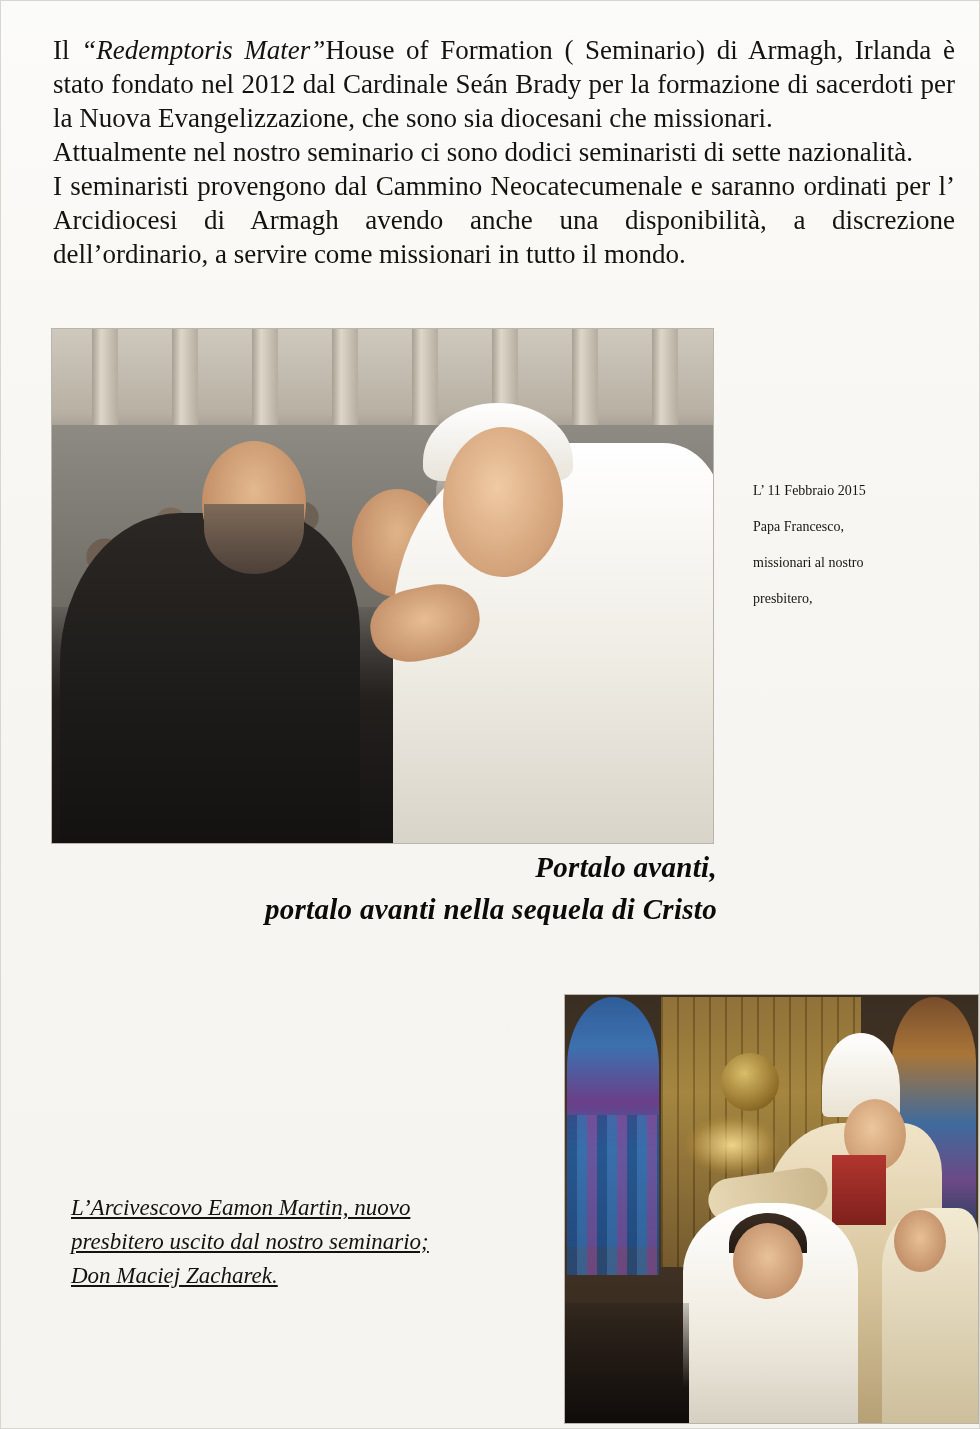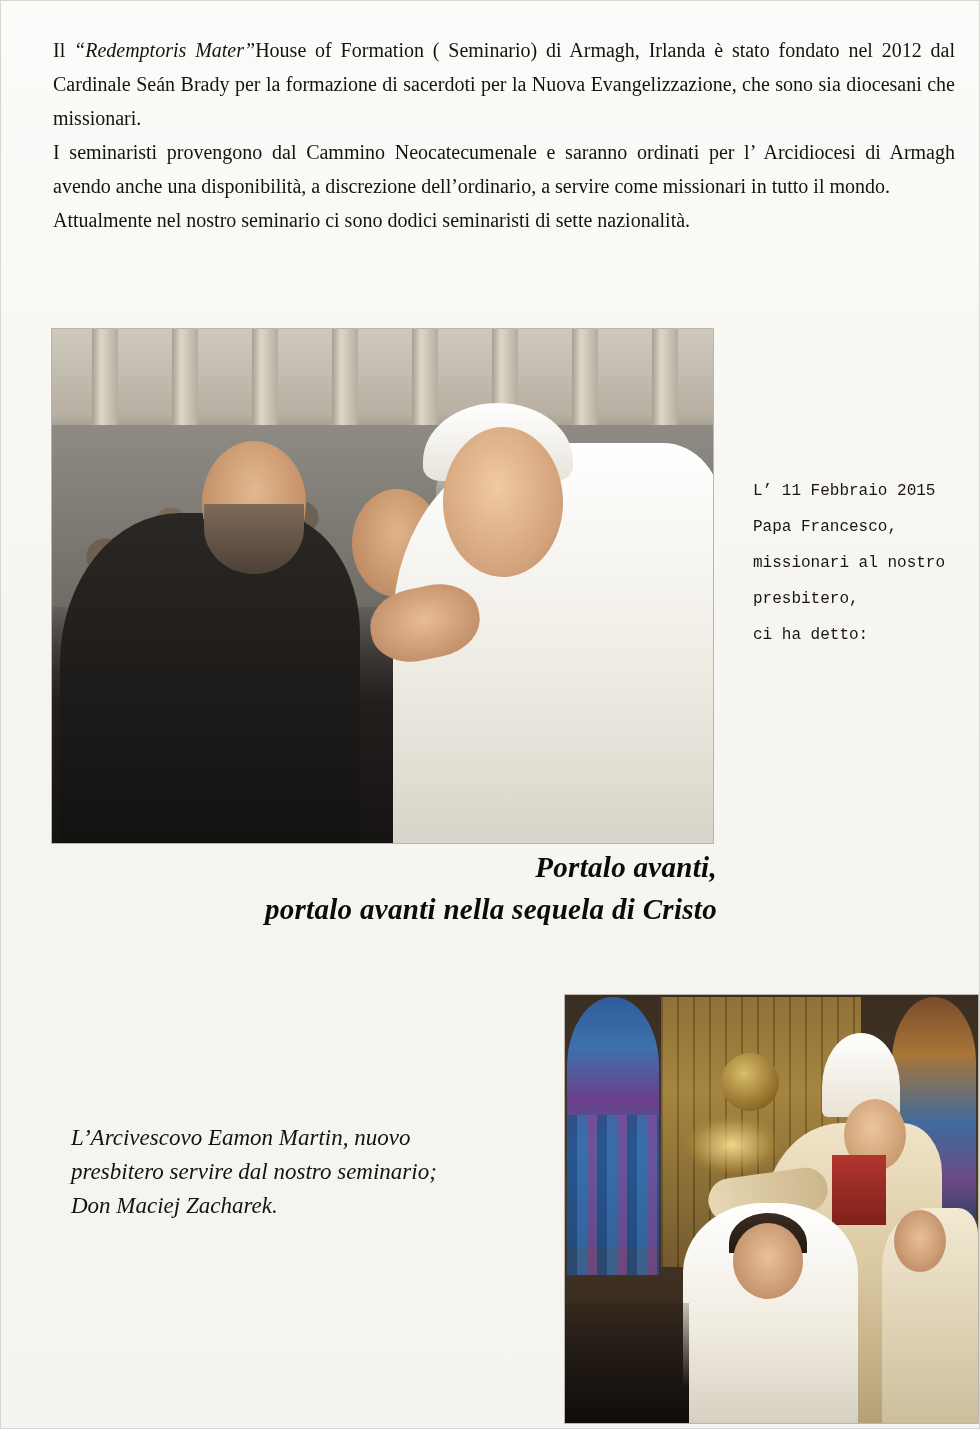--- a/index.html
+++ b/index.html
@@ -26,21 +26,21 @@
     background-image:
       linear-gradient(180deg, rgba(255,255,255,0.55) 0%, rgba(246,245,241,0.35) 40%, rgba(243,242,237,0.6) 100%);
   }
 
   
   .intro {
     position: absolute;
     left: 52px;
     top: 32px;
     width: 902px;
-    font-size: 20px;
+    font-size: 27px;
     line-height: 34px;
     color: #15130f;
     text-align: justify;
     text-justify: inter-word;
   }
   .intro p { margin: 0; }
   .intro .ital { font-style: italic; }
 
   
   .photo-pope {
@@ -144,22 +144,22 @@
     border-radius: 44px / 34px;
     transform: rotate(-12deg);
   }
 
   
   .caption-right {
     position: absolute;
     left: 752px;
     top: 472px;
     width: 214px;
-    font-family: Liberation Mono, monospace;
-    font-size: 16px;
+    font-family: Liberation Serif, serif;
+    font-size: 14px;
     line-height: 36px;
     color: #18160f;
   }
   .caption-right div { white-space: nowrap; }
 
   
   .quote {
     position: absolute;
     left: 52px;
     top: 845px;
@@ -276,42 +276,43 @@
   }
   .po-bottomdark {
     position: absolute; left: 0; bottom: 0; width: 124px; height: 120px;
     background: linear-gradient(180deg, rgba(25,20,16,0.2) 0%, #1a1410 70%, #0f0c09 100%);
   }
 
   
   .caption-bottom {
     position: absolute;
     left: 70px;
-    top: 1120px;
+    top: 1190px;
     width: 470px;
     font-family: "Liberation Serif", serif;
     font-style: italic;
     font-size: 23px;
     line-height: 34px;
     color: #15130f;
     text-align: justify;
     text-justify: inter-word;
+    text-decoration: underline;
   }
   .caption-bottom p { margin: 0; }
   .nowrap-last { white-space: nowrap; }
 </style>
 </head>
 <body>
 
 <div class="page">
 
   <div class="intro">
     <p><span>Il </span><span class="ital">“Redemptoris Mater”</span><span>House of Formation ( Seminario) di Armagh, Irlanda è stato fondato nel 2012 dal Cardinale Seán Brady per la formazione di sacerdoti per la Nuova Evangelizzazione, che sono sia diocesani che missionari.</span></p>
+    <p>Attualmente nel nostro seminario ci sono dodici seminaristi di sette nazionalità.</p>
     <p>I seminaristi provengono dal Cammino Neocatecumenale e saranno ordinati per l’ Arcidiocesi di Armagh avendo anche una disponibilità, a discrezione dell’ordinario, a servire come missionari in tutto il mondo.</p>
-    <p>Attualmente nel nostro seminario ci sono dodici seminaristi di sette nazionalità.</p>
   </div>
 
   <div class="photo-pope">
     <div class="pp-sky"></div>
     <div class="pp-facade"></div>
     <div class="pp-col" style="left:40px"></div>
     <div class="pp-col" style="left:120px"></div>
     <div class="pp-col" style="left:200px"></div>
     <div class="pp-col" style="left:280px"></div>
     <div class="pp-col" style="left:360px"></div>
@@ -331,21 +332,20 @@
     <div class="pp-zucchetto"></div>
     <div class="pp-pope-face"></div>
     <div class="pp-hands"></div>
   </div>
 
   <div class="caption-right">
     <div>L’ 11 Febbraio 2015</div>
     <div>Papa Francesco,</div>
     <div>missionari al nostro</div>
     <div>presbitero,</div>
-    <div>ci ha detto:</div>
   </div>
 
   <div class="quote">
     <div>Portalo avanti,</div>
     <div>portalo avanti nella sequela di Cristo</div>
   </div>
 
   <div class="photo-ord">
     <div class="po-wall"></div>
     <div class="po-glass-l"></div>
@@ -362,17 +362,17 @@
     <div class="po-deacon"></div>
     <div class="po-dface"></div>
     <div class="po-ordinand"></div>
     <div class="po-ohair"></div>
     <div class="po-oface"></div>
     <div class="po-bottomdark"></div>
   </div>
 
   <div class="caption-bottom">
     <p>L’Arcivescovo Eamon Martin, nuovo</p>
-    <p>presbitero servire dal nostro seminario;</p>
+    <p>presbitero uscito dal nostro seminario;</p>
     <p class="nowrap-last">Don Maciej Zacharek.</p>
   </div>
 
 </div>
 
 </body></html>

